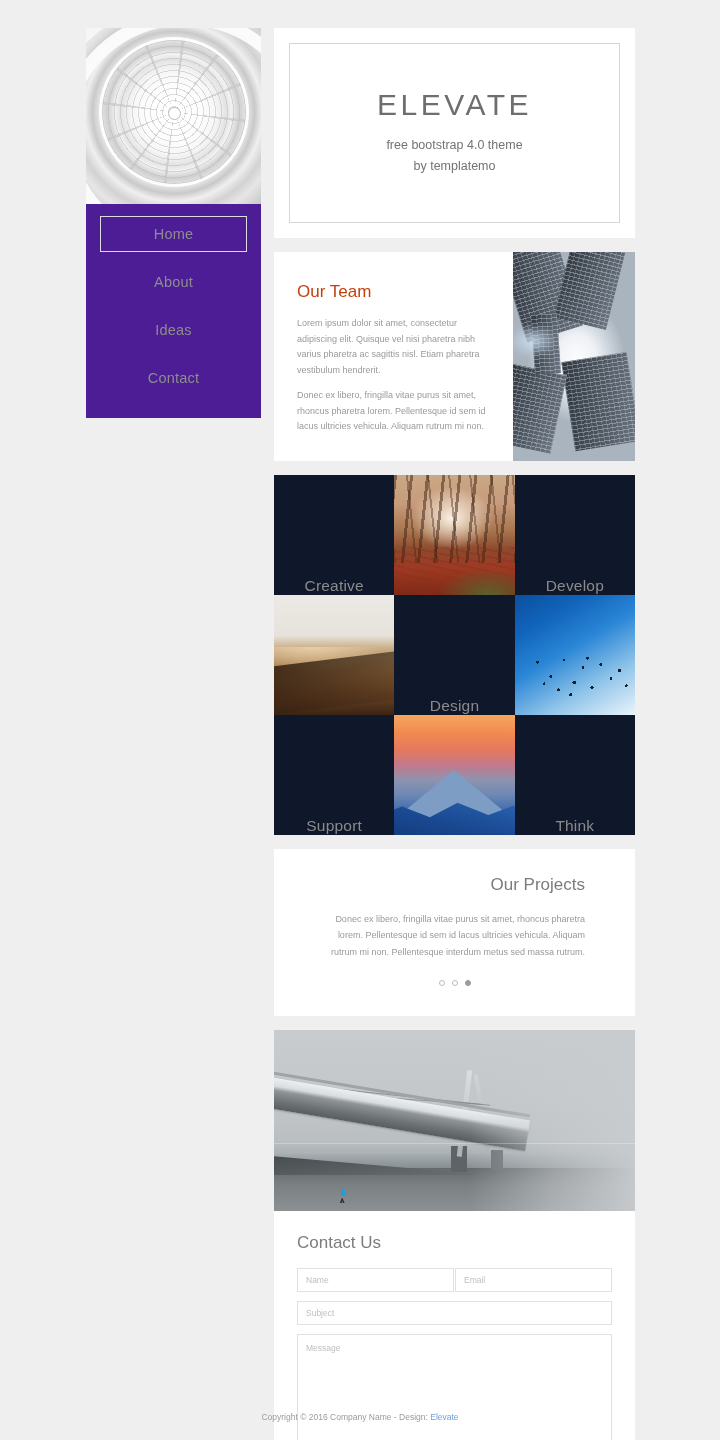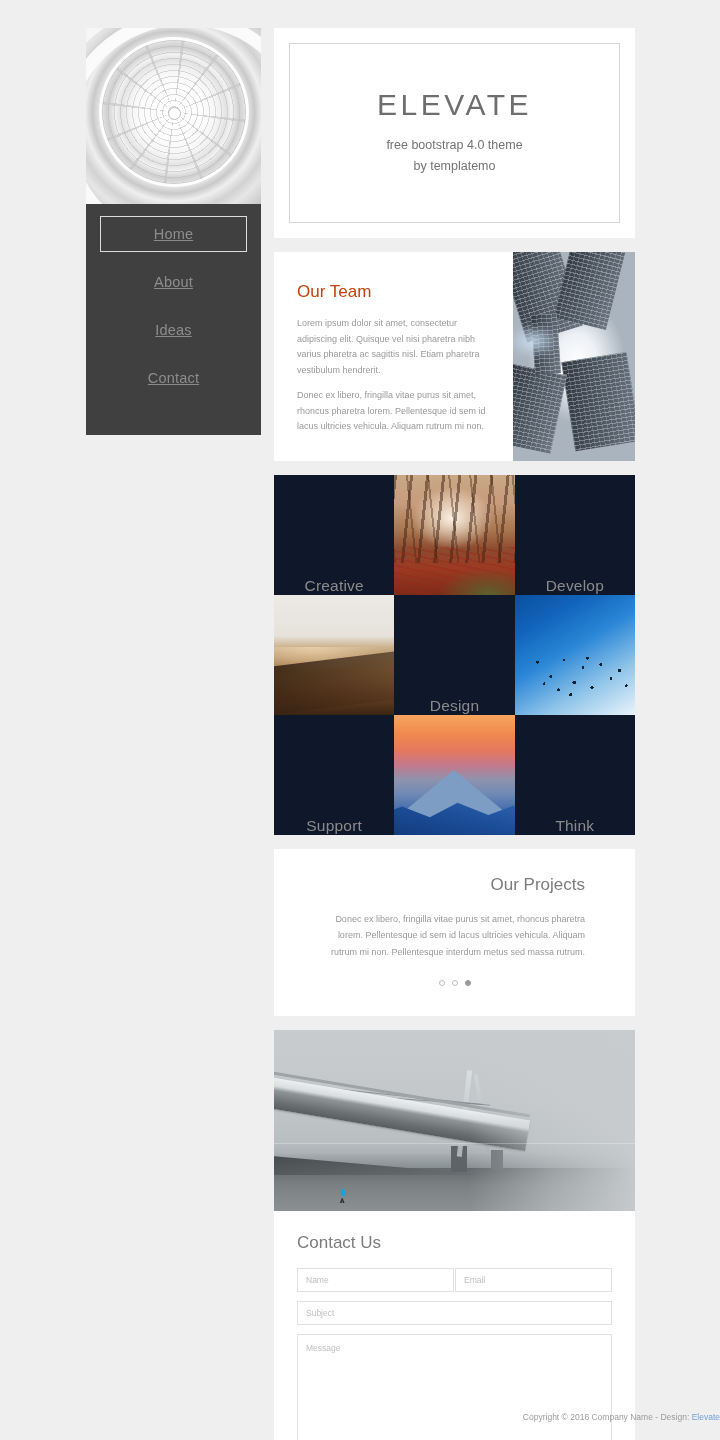--- a/index.html
+++ b/index.html
@@ -85,24 +85,23 @@
     z-index: 2;
     border-radius: 50%;
     border: 9px solid rgba(255,255,255,0.92);
     box-shadow: 0 2px 4px rgba(0,0,0,.12);
   }
   .rb1 { left: -26px; top: -16px; width: 224px; height: 214px; border-width: 13px; border-color: rgba(252,252,252,0.95); }
   .rb2 { left: -52px; top: -42px; width: 276px; height: 266px; border-width: 15px; border-color: rgba(248,248,248,0.9); }
   .rb3 { left: -80px; top: -72px; width: 332px; height: 326px; border-width: 17px; border-color: rgba(244,244,244,0.85); }
 
   .sidebar-nav {
-    background: #404040;
-    padding: 12px 14px 39px;
+    background: #4c1d95;
+    padding: 12px 14px 22px;
     width: 147px;
-    text-decoration: underline;
   }
   .nav-item {
     display: block;
     text-align: center;
     font-size: 14.5px;
     color: #8d8d8d;
     padding: 10px 0;
     margin-bottom: 12px;
     text-decoration: none;
     letter-spacing: .2px;
@@ -462,21 +461,21 @@
     height: 128px;
     resize: none;
     padding-top: 8px;
   }
 
   
   .footer {
     position: absolute;
     left: 0; right: 0;
     top: 1412px;
-    text-align: right;
+    text-align: center;
     font-size: 8.5px;
     color: #9b9b9b;
   }
   .footer a {
     color: #6f9fd8;
     text-decoration: none;
   }
 </style>
 </head>
 <body>

